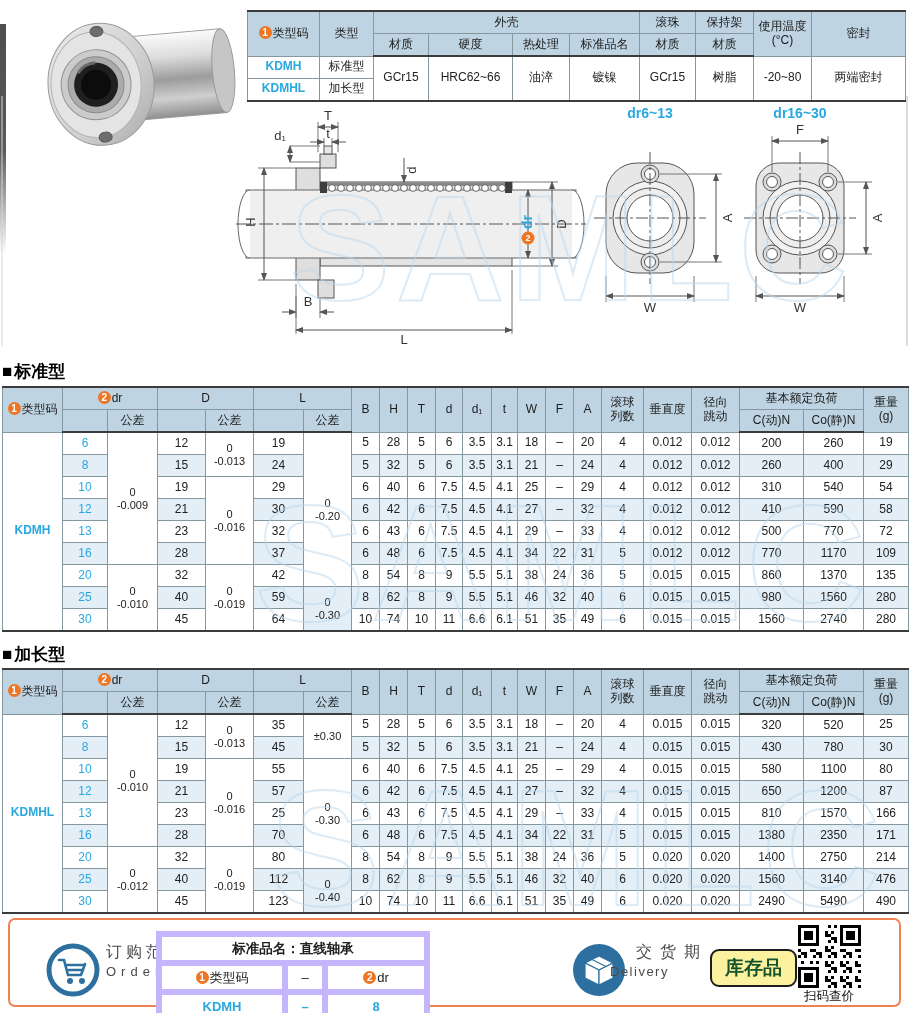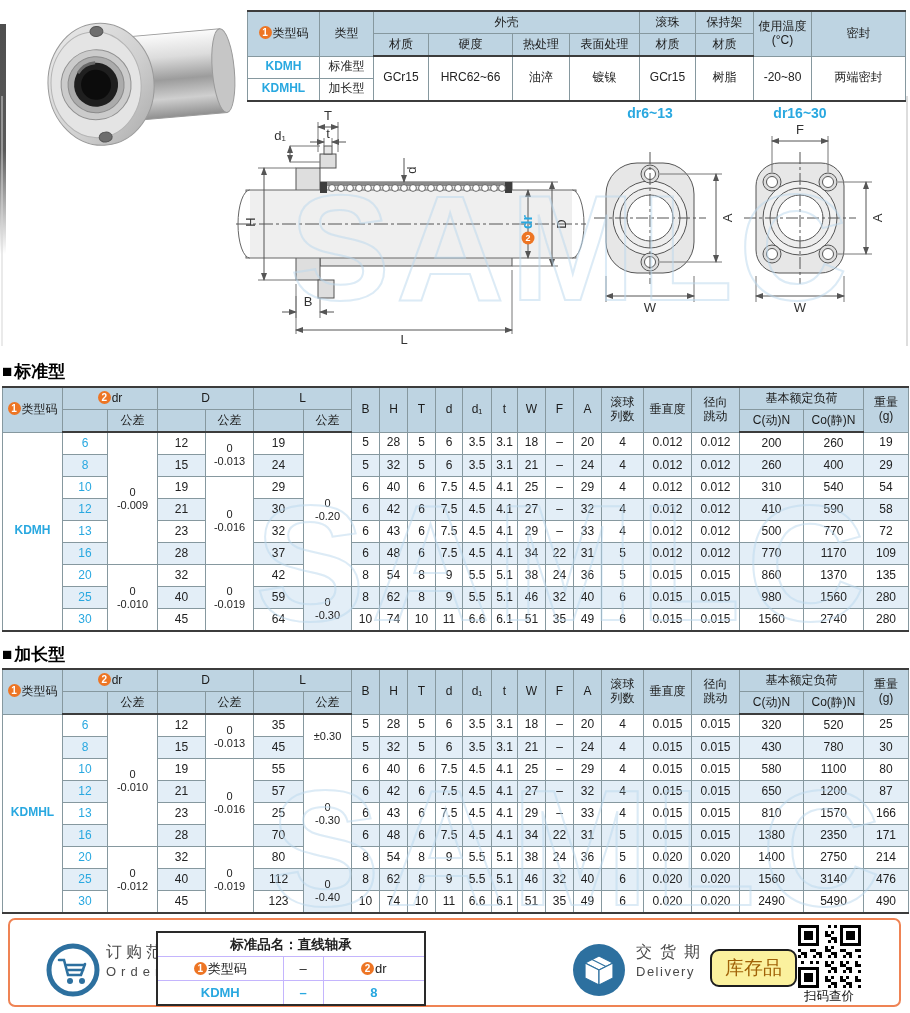--- a/index.html
+++ b/index.html
@@ -22,25 +22,25 @@
       background:#ed7524;color:#fff;font-size:10px;font-weight:bold;text-align:center;
       margin-right:1px;vertical-align:1px}
   
   .sec-title{font-size:17px;font-weight:bold;color:#000}
   .sec-title::before{content:"■";margin-right:2px}
   
   #footer{border:2.5px solid #ef8354;border-radius:7px;background:#fff}
   .icn-label-cn{font-size:16px;color:#4a4a4a;letter-spacing:4px;white-space:nowrap}
   .icn-label-en{font-size:13px;color:#4a4a4a;letter-spacing:5px;white-space:nowrap}
   table.otab{border-collapse:collapse;table-layout:fixed;border:2px solid #2a2a2a;background:#fff}
-  .otab th,.otab td{border:1px solid #c4b5fd;text-align:center;font-size:13px;height:21px;padding:1px 2px}
+  .otab th,.otab td{border:6px solid #c4b5fd;text-align:center;font-size:13px;height:21px;padding:1px 2px}
   .otab th{font-weight:bold;font-size:13.5px}
   .otab tr.bluerow td{color:#29a8e0;font-weight:bold}
   #stock-badge{background:#fbf19e;border:2px solid #1d1d1d;border-radius:9px;
-      font-size:19px;font-weight:normal;color:#a16207;padding:4px 13px;white-space:nowrap}
+      font-size:19px;font-weight:bold;color:#14532d;padding:4px 13px;white-space:nowrap}
   #qr-caption{font-size:12.5px;color:#111;text-align:center;width:70px}
   
   text.dim{font-size:13px;fill:#333}
   text.bluedim{font-size:14px;font-weight:bold;fill:#29a8e0}
   .edge-shadow{background:linear-gradient(#4e4e4e 0%,#5a5a5a 55%,rgba(90,90,90,0) 100%)}
 </style>
 </head>
 <body>
 
 <div class="abs edge-shadow" style="left:0;top:24px;width:6px;height:230px"></div>
@@ -96,21 +96,21 @@
         <th>滚珠</th>
         <th>保持架</th>
         <th rowspan="2">使用温度
 (°C)</th>
         <th rowspan="2">密封</th>
       </tr>
       <tr>
         <th>材质</th>
         <th>硬度</th>
         <th>热处理</th>
-        <th>表面处理</th>
+        <th>标准品名</th>
         <th>材质</th>
         <th>材质</th>
       </tr>
     </thead>
     <tbody>
       <tr>
         <td class="code">KDMH</td>
         <td>标准型</td>
         <td rowspan="2">GCr15</td>
         <td rowspan="2">HRC62~66</td>
@@ -833,21 +833,21 @@
   <svg class="abs" style="left:562px;top:23px" width="54" height="54">
     <circle cx="27" cy="27" r="26" fill="#2d709f"></circle>
     <g stroke="#2d709f" stroke-width="1.2" fill="#fff">
       <polygon points="27,13 41,20 27,27 13,20"></polygon>
       <polygon points="13,20 27,27 27,42 13,35"></polygon>
       <polygon points="41,20 27,27 27,42 41,35"></polygon>
     </g>
     <line x1="20" y1="16.5" x2="34" y2="23.5" stroke="#2d709f" stroke-width="1.2"></line>
   </svg>
   <div class="abs icn-label-cn" style="left:626px;top:22px;letter-spacing:8px">交货期</div>
-  <div class="abs icn-label-en" style="left:626px;top:44px;letter-spacing:1.5px">Delivery</div>
+  <div class="abs icn-label-en" style="left:600px;top:44px;letter-spacing:1.5px">Delivery</div>
 
   <div id="stock-badge" class="abs" style="left:700px;top:29px">库存品</div>
 
   <svg id="qr" class="abs" style="left:788px;top:5px" width="63" height="63">
       <rect x="0" y="24" width="3" height="3" fill="#000"></rect>
       <rect x="0" y="30" width="3" height="3" fill="#000"></rect>
       <rect x="3" y="27" width="3" height="3" fill="#000"></rect>
       <rect x="3" y="36" width="3" height="3" fill="#000"></rect>
       <rect x="6" y="27" width="3" height="3" fill="#000"></rect>
       <rect x="6" y="30" width="3" height="3" fill="#000"></rect>

